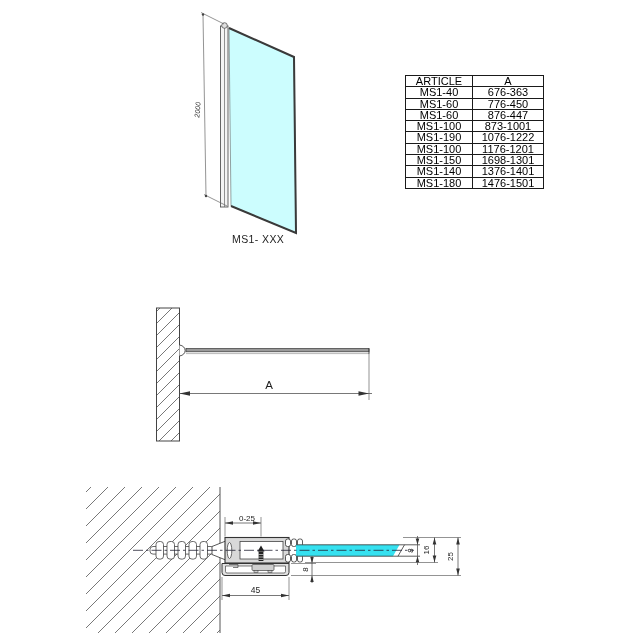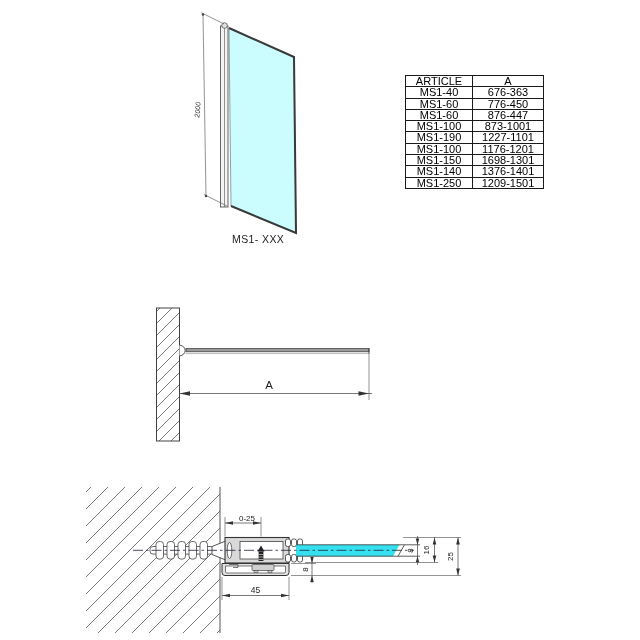--- a/index.html
+++ b/index.html
@@ -195,34 +195,34 @@
       <tr>
         <td>MS1-60</td>
         <td>876-447</td>
       </tr>
       <tr>
         <td>MS1-100</td>
         <td>873-1001</td>
       </tr>
       <tr>
         <td>MS1-190</td>
-        <td>1227-1101</td>
+        <td>1076-1222</td>
       </tr>
       <tr>
         <td>MS1-100</td>
         <td>1176-1201</td>
       </tr>
       <tr>
         <td>MS1-150</td>
         <td>1698-1301</td>
       </tr>
       <tr>
         <td>MS1-140</td>
         <td>1376-1401</td>
       </tr>
       <tr>
-        <td>MS1-250</td>
-        <td>1209-1501</td>
+        <td>MS1-180</td>
+        <td>1476-1501</td>
       </tr>
     </tbody>
   </table>
 
 </div>
 
 </body></html>

